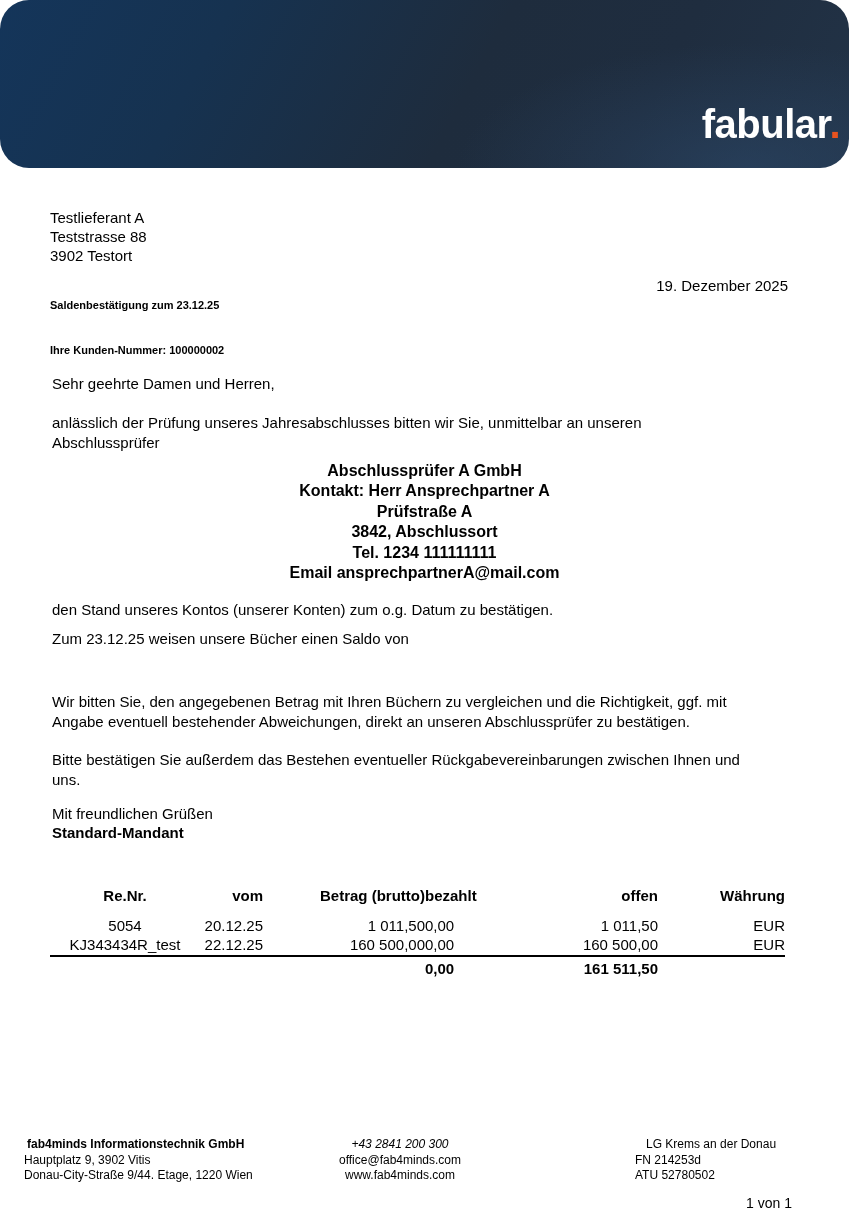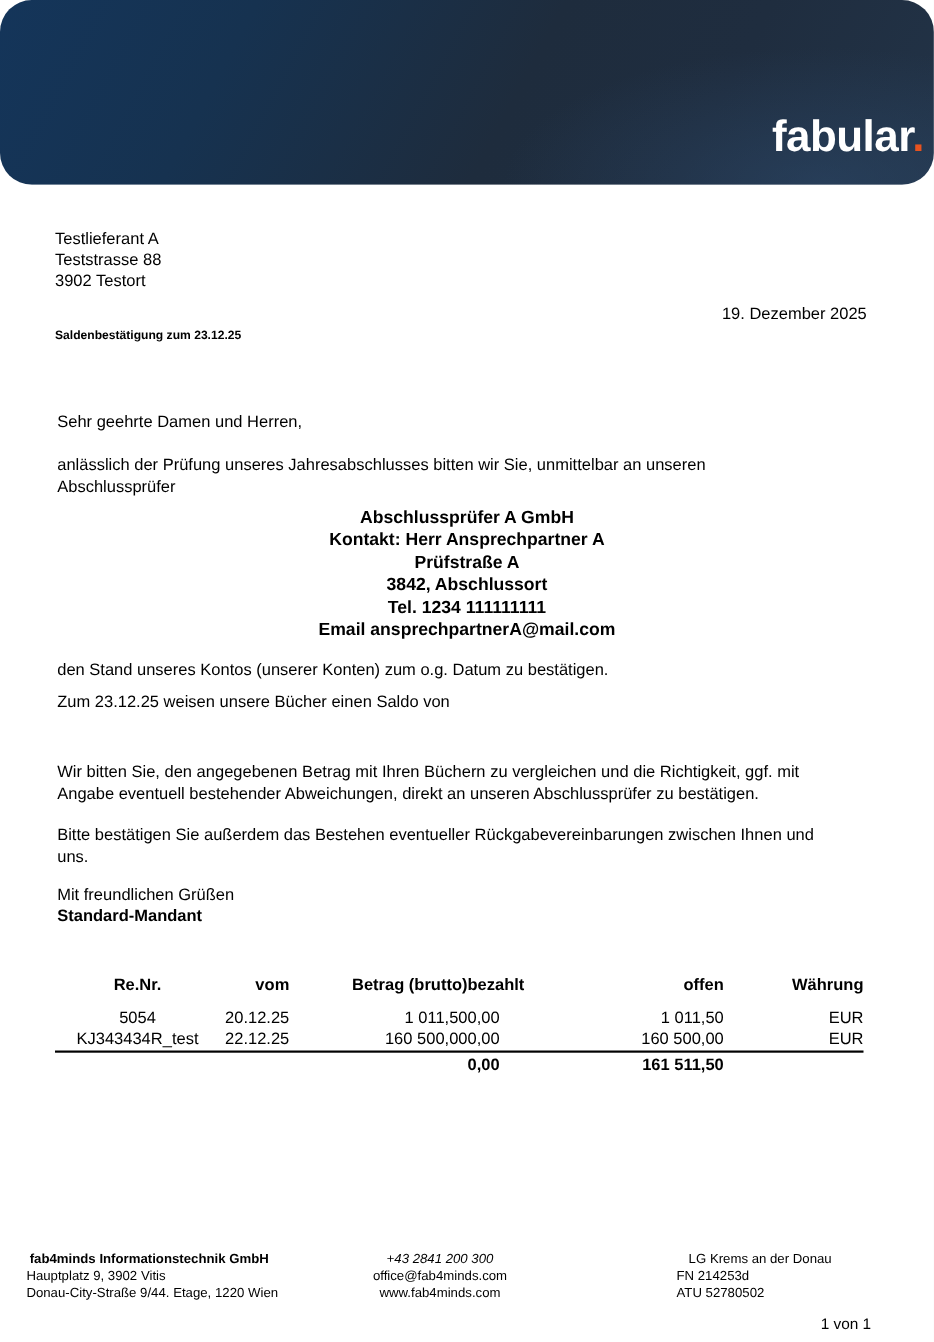--- a/index.html
+++ b/index.html
@@ -40,21 +40,21 @@
   .c4 { width:123px; text-align:right; }
   .c5 { width:127px; text-align:right; }
   .tbl-divider { border-top:2px solid #000; margin-top:1px; }
   .tbl-total { font-weight:bold; margin-top:2px; }
   
   .footer-col { position:absolute; top:1137px; font-size:12px; line-height:15.5px; }
   .f-left  { left:24px; }
   .f-left .first { font-weight:bold; padding-left:3px; }
   .f-mid   { left:330px; width:140px; text-align:center; }
   .f-mid .first { font-style:italic; }
-  .f-right { left:615px; }
+  .f-right { left:635px; }
   .f-right .first { padding-left:11px; }
   .page-num { position:absolute; right:57px; top:1196px; font-size:14px; line-height:15px; }
 </style>
 </head>
 <body>
 
 <div class="page">
 
   <div class="header">
     <div class="logo"><span>fabular</span><span class="dot">.</span></div>
@@ -63,20 +63,21 @@
   <div class="abs t15" style="left:50px; top:208px;">
     <div>Testlieferant A</div>
     <div>Teststrasse 88</div>
     <div>3902 Testort</div>
   </div>
 
   <div class="abs t15" style="right:61px; top:276px;">19. Dezember 2025</div>
 
   <div class="abs t16b" style="left:50px; top:296px;">Saldenbestätigung zum 23.12.25</div>
 
+  <div class="abs t16b" style="left:50px; top:341px;">Ihre Kunden-Nummer: 100000002</div>
 
   <div class="abs t15" style="left:52px; top:374px;">Sehr geehrte Damen und Herren,</div>
 
   <div class="abs para" style="left:52px; top:413px;">
     <div>anlässlich der Prüfung unseres Jahresabschlusses bitten wir Sie, unmittelbar an unseren</div>
     <div>Abschlussprüfer</div>
   </div>
 
   <div class="abs center-block" style="top:461px;">
     <div>Abschlussprüfer A GmbH</div>

